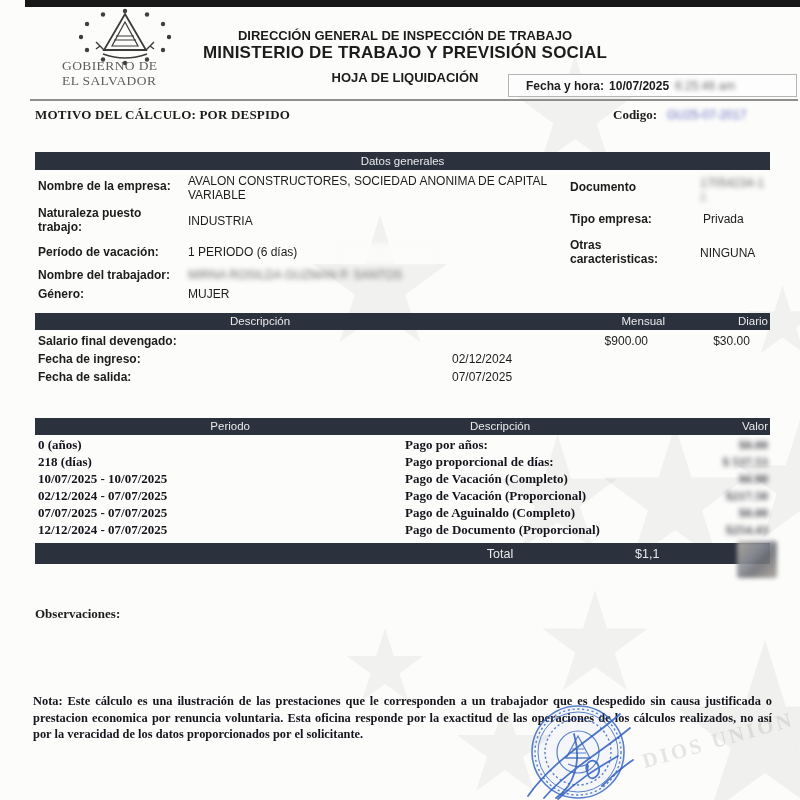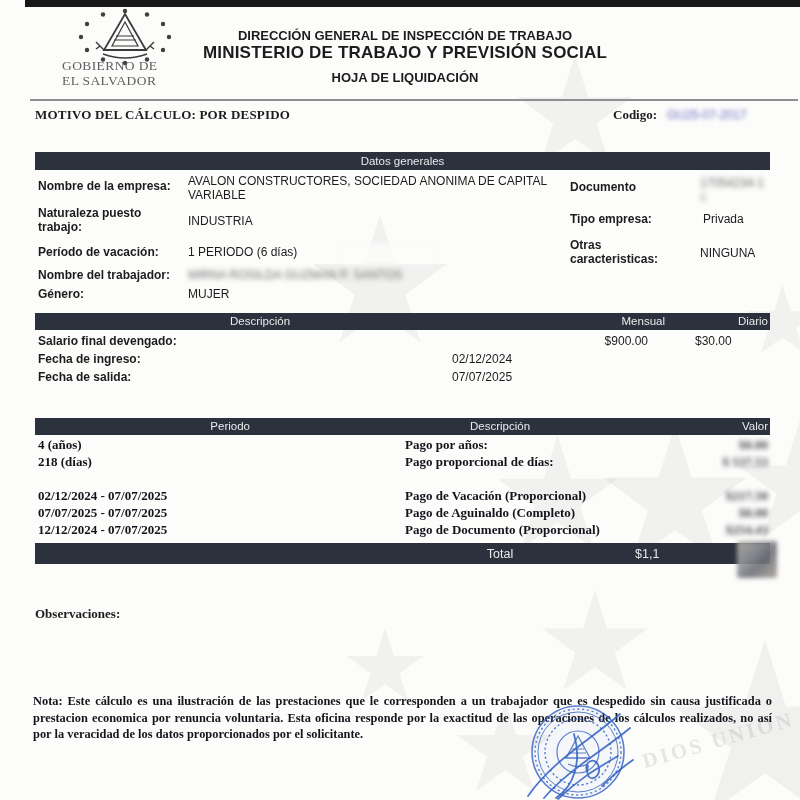--- a/index.html
+++ b/index.html
@@ -35,21 +35,21 @@
   .bar .cell{position:absolute;top:2px;}
   
   .dg-row{position:absolute;font-size:12px;z-index:1;}
   .dg-label{position:absolute;font-weight:bold;line-height:14px;}
   .dg-value{position:absolute;line-height:14px;}
   
   .t2row{position:absolute;left:35px;width:735px;height:17px;font-size:12px;z-index:1;}
   .t2row .lab{position:absolute;left:3px;font-weight:bold;}
   .t2row .mid{position:absolute;left:417px;}
   .t2row .men{position:absolute;left:540px;width:73px;text-align:right;}
-  .t2row .dia{position:absolute;left:660px;width:73px;text-align:left;}
+  .t2row .dia{position:absolute;left:660px;width:73px;text-align:center;}
   
   .t3row{position:absolute;left:35px;width:735px;height:17px;
     font:bold 13px "Liberation Serif",serif;color:#14141c;z-index:1;}
   .t3row .c1{position:absolute;left:3px;}
   .t3row .c2{position:absolute;left:370px;}
   .t3row .c3{position:absolute;right:2px;}
   #total-stamp-blob{left:737px;top:541px;width:40px;height:37px;z-index:4;border-radius:2px;
     background:linear-gradient(135deg,#b9b3a8 0%,#8e9099 40%,#6e7076 60%,#a8a29a 100%);
     filter:blur(2px);opacity:.9;}
   
@@ -106,20 +106,25 @@
     <div>GOBIERNO DE</div>
     <div>EL SALVADOR</div>
   </div>
 
   <div class="abs" id="title-block">
     <div id="title-sub1">DIRECCIÓN GENERAL DE INSPECCIÓN DE TRABAJO</div>
     <div id="title-main">MINISTERIO DE TRABAJO Y PREVISIÓN SOCIAL</div>
     <div id="title-sub2">HOJA DE LIQUIDACIÓN</div>
   </div>
 
+  <div class="abs" id="fecha-box">
+    <span class="bold">Fecha y hora:</span>
+    <span class="bold" style="margin-left:5px;">10/07/2025</span>
+    <span class="blurred-lite" style="margin-left:6px;color:#5a5a5a;">6:25:46 am</span>
+  </div>
   <div class="abs" id="header-rule"></div>
 
   <div class="abs" id="motivo">MOTIVO DEL CÁLCULO: POR DESPIDO</div>
   <div class="abs" id="codigo-label">Codigo:</div>
   <div class="abs blurred-lite" id="codigo-value">GU25-07-2017</div>
 
   <div class="bar" style="top:152px;height:18px;">
     <span class="cell" style="left:0;width:735px;text-align:center;top:3px;">Datos generales</span>
   </div>
 
@@ -178,28 +183,33 @@
     <span class="lab">Fecha de salida:</span>
     <span class="mid">07/07/2025</span>
   </div>
 
   <div class="bar" style="top:418px;height:17px;">
     <span class="cell" style="left:0;width:215px;text-align:right;">Periodo</span>
     <span class="cell" style="left:215px;width:500px;text-align:center;">Descripción</span>
     <span class="cell" style="right:2px;width:80px;text-align:right;">Valor</span>
   </div>
   <div class="t3row" style="top:437px;">
-    <span class="c1">4 (años)</span>
+    <span class="c1">0 (años)</span>
     <span class="c2">Pago por años:</span>
     <span class="c3 blurred">$0.00</span>
   </div>
   <div class="t3row" style="top:454px;">
     <span class="c1">218 (días)</span>
     <span class="c2">Pago proporcional de días:</span>
     <span class="c3 blurred">$ 537.53</span>
+  </div>
+  <div class="t3row" style="top:471px;">
+    <span class="c1">10/07/2025 - 10/07/2025</span>
+    <span class="c2">Pago de Vacación (Completo)</span>
+    <span class="c3 blurred">$0.00</span>
   </div>
   <div class="t3row" style="top:488px;">
     <span class="c1">02/12/2024 - 07/07/2025</span>
     <span class="c2">Pago de Vacación (Proporcional)</span>
     <span class="c3 blurred">$217.50</span>
   </div>
   <div class="t3row" style="top:505px;">
     <span class="c1">07/07/2025 - 07/07/2025</span>
     <span class="c2">Pago de Aguinaldo (Completo)</span>
     <span class="c3 blurred">$0.00</span>

